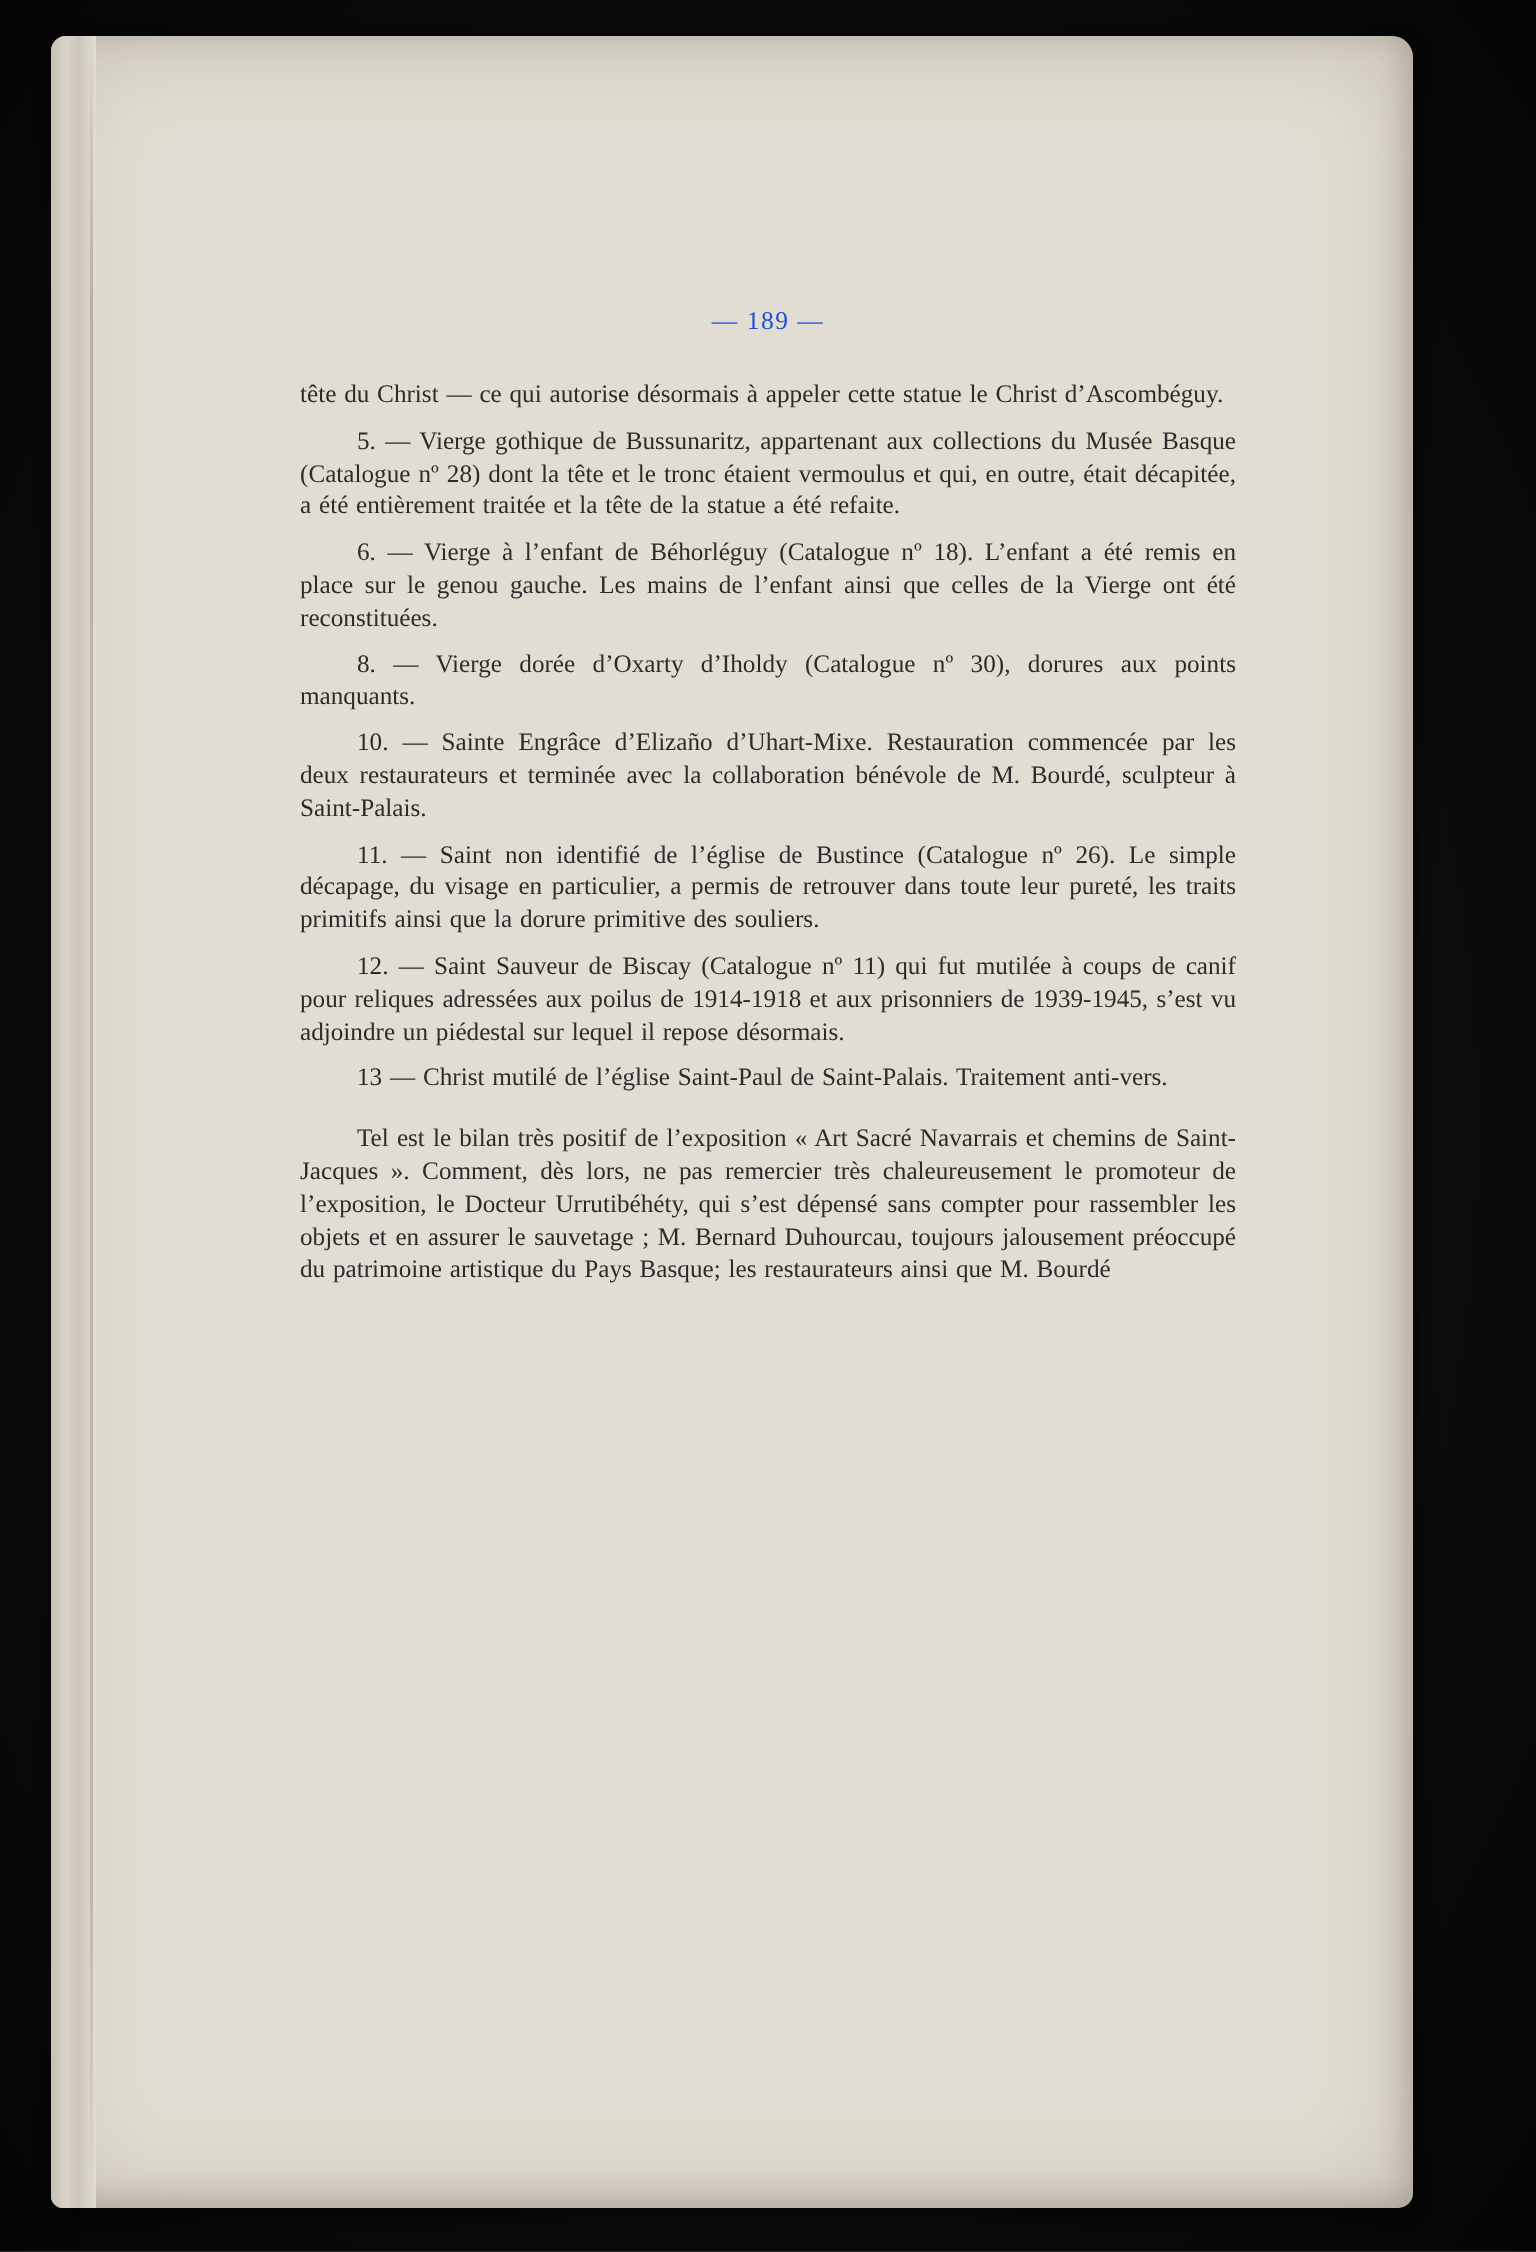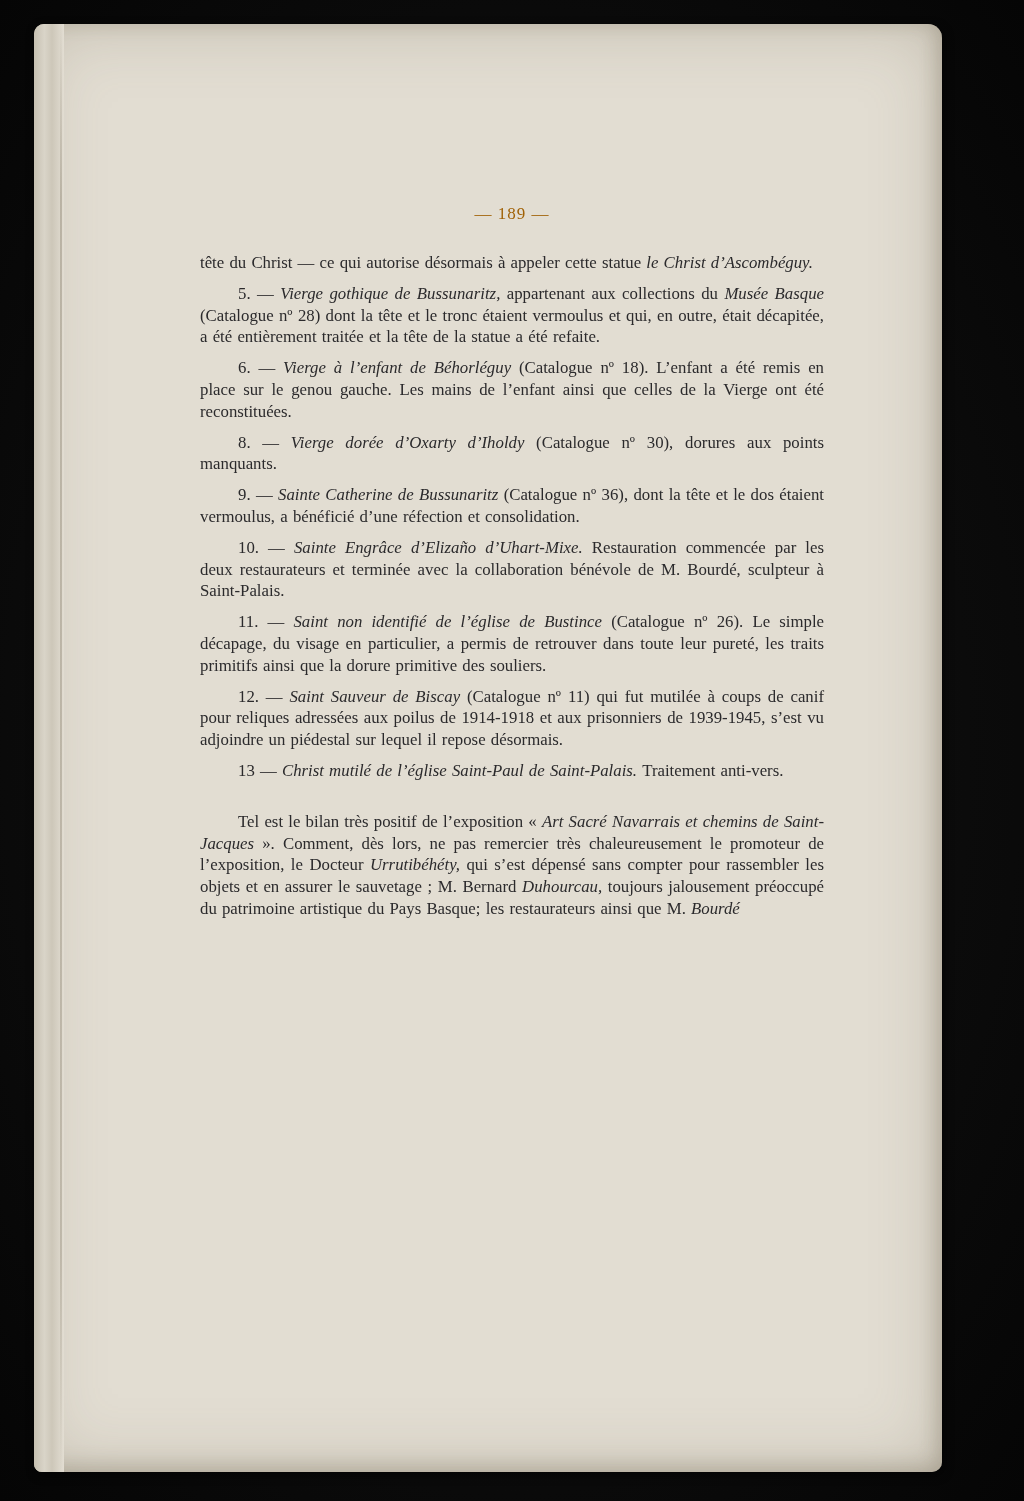--- a/index.html
+++ b/index.html
@@ -61,54 +61,52 @@
     width: 624px;
     height: 100%;
     color: #2b2a2c;
   }
   .page-number {
     margin-top: 180px;
     margin-bottom: 28px;
     text-align: center;
     font-size: 17px;
     letter-spacing: 1px;
-    color: #a16207;
+    color: #1d4ed8;
   }
   .para {
     font-size: 16.8px;
     line-height: 21.8px;
     text-align: justify;
     margin: 0 0 9px 0;
     word-spacing: 1px;
   }
   .para.indent {
     text-indent: 38px;
   }
   .para.gap {
-    margin-top: 29px;
+    margin-top: 19px;
   }
   .it {
-    font-style: italic;
   }
 </style>
 </head>
 <body>
 
 <div class="scan">
   <div class="page">
     <div class="spine-edge"></div>
     <div class="spine-crease"></div>
     <div class="text-block">
       <div class="page-number">— 189 —</div>
       <div id="paragraphs">
           <p class="para"><span class="rm">tête du Christ — ce qui autorise désormais à appeler cette statue </span><span class="it">le Christ d’Ascombéguy.</span></p>
           <p class="para indent"><span class="rm">5. — </span><span class="it">Vierge gothique de Bussunaritz, </span><span class="rm">appartenant aux collections du </span><span class="it">Musée Basque </span><span class="rm">(Catalogue nº 28) dont la tête et le tronc étaient vermoulus et qui, en outre, était décapitée, a été entièrement traitée et la tête de la statue a été refaite.</span></p>
           <p class="para indent"><span class="rm">6. — </span><span class="it">Vierge à l’enfant de Béhorléguy </span><span class="rm">(Catalogue nº 18). L’enfant a été remis en place sur le genou gauche. Les mains de l’enfant ainsi que celles de la Vierge ont été reconstituées.</span></p>
           <p class="para indent"><span class="rm">8. — </span><span class="it">Vierge dorée d’Oxarty d’Iholdy </span><span class="rm">(Catalogue nº 30), dorures aux points manquants.</span></p>
-          <p class="para indent"><span class="rm">9. — </span><span class="it">Sainte Catherine de Bussunaritz </span><span class="rm">(Catalogue nº 36), dont la tête et le dos étaient vermoulus, a bénéficié d’une réfection et consolidation.</span></p>
           <p class="para indent"><span class="rm">10. — </span><span class="it">Sainte Engrâce d’Elizaño d’Uhart-Mixe. </span><span class="rm">Restauration commencée par les deux restaurateurs et terminée avec la collaboration bénévole de M. Bourdé, sculpteur à Saint-Palais.</span></p>
           <p class="para indent"><span class="rm">11. — </span><span class="it">Saint non identifié de l’église de Bustince </span><span class="rm">(Catalogue nº 26). Le simple décapage, du visage en particulier, a permis de retrouver dans toute leur pureté, les traits primitifs ainsi que la dorure primitive des souliers.</span></p>
           <p class="para indent"><span class="rm">12. — </span><span class="it">Saint Sauveur de Biscay </span><span class="rm">(Catalogue nº 11) qui fut mutilée à coups de canif pour reliques adressées aux poilus de 1914-1918 et aux prisonniers de 1939-1945, s’est vu adjoindre un piédestal sur lequel il repose désormais.</span></p>
           <p class="para indent"><span class="rm">13 — </span><span class="it">Christ mutilé de l’église Saint-Paul de Saint-Palais. </span><span class="rm">Traitement anti-vers.</span></p>
           <p class="para indent gap"><span class="rm">Tel est le bilan très positif de l’exposition « </span><span class="it">Art Sacré Navarrais et chemins de Saint-Jacques </span><span class="rm">». Comment, dès lors, ne pas remercier très chaleureusement le promoteur de l’exposition, le Docteur </span><span class="it">Urrutibéhéty, </span><span class="rm">qui s’est dépensé sans compter pour rassembler les objets et en assurer le sauvetage ; M. Bernard </span><span class="it">Duhourcau, </span><span class="rm">toujours jalousement préoccupé du patrimoine artistique du Pays Basque; les restaurateurs ainsi que M. </span><span class="it">Bourdé</span></p>
         </div>
     </div>
   </div>
 </div>
 

